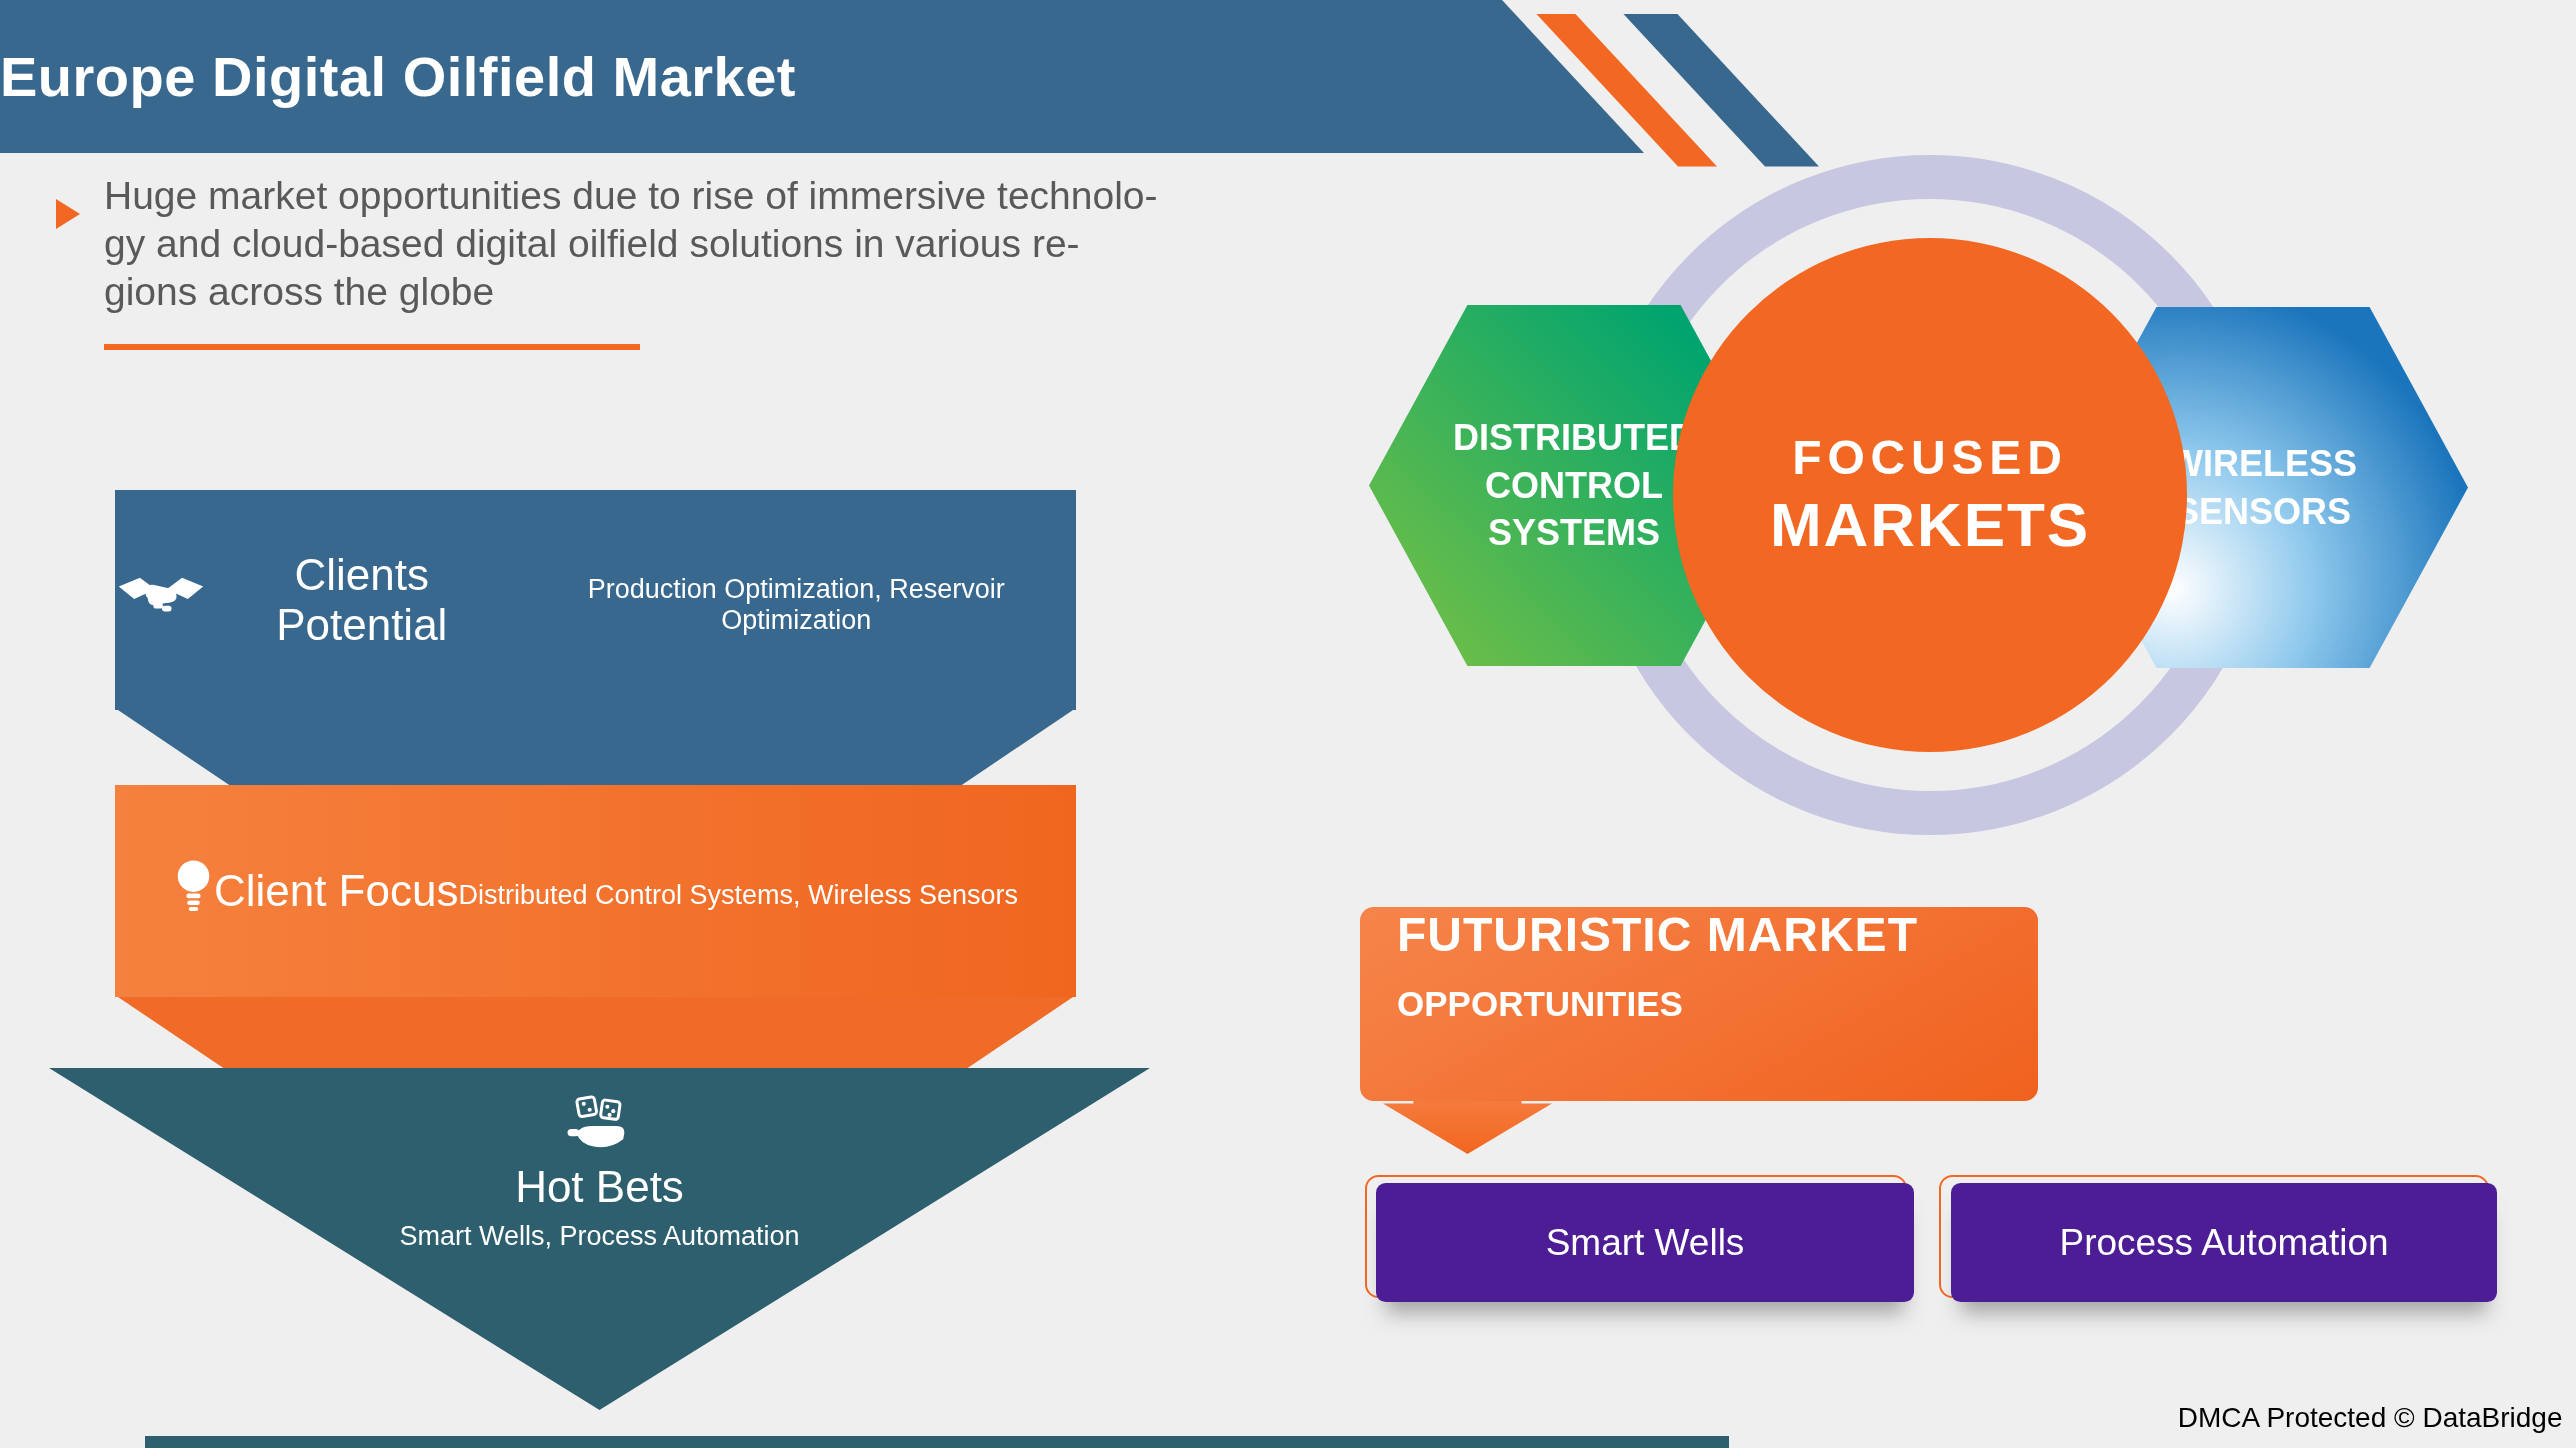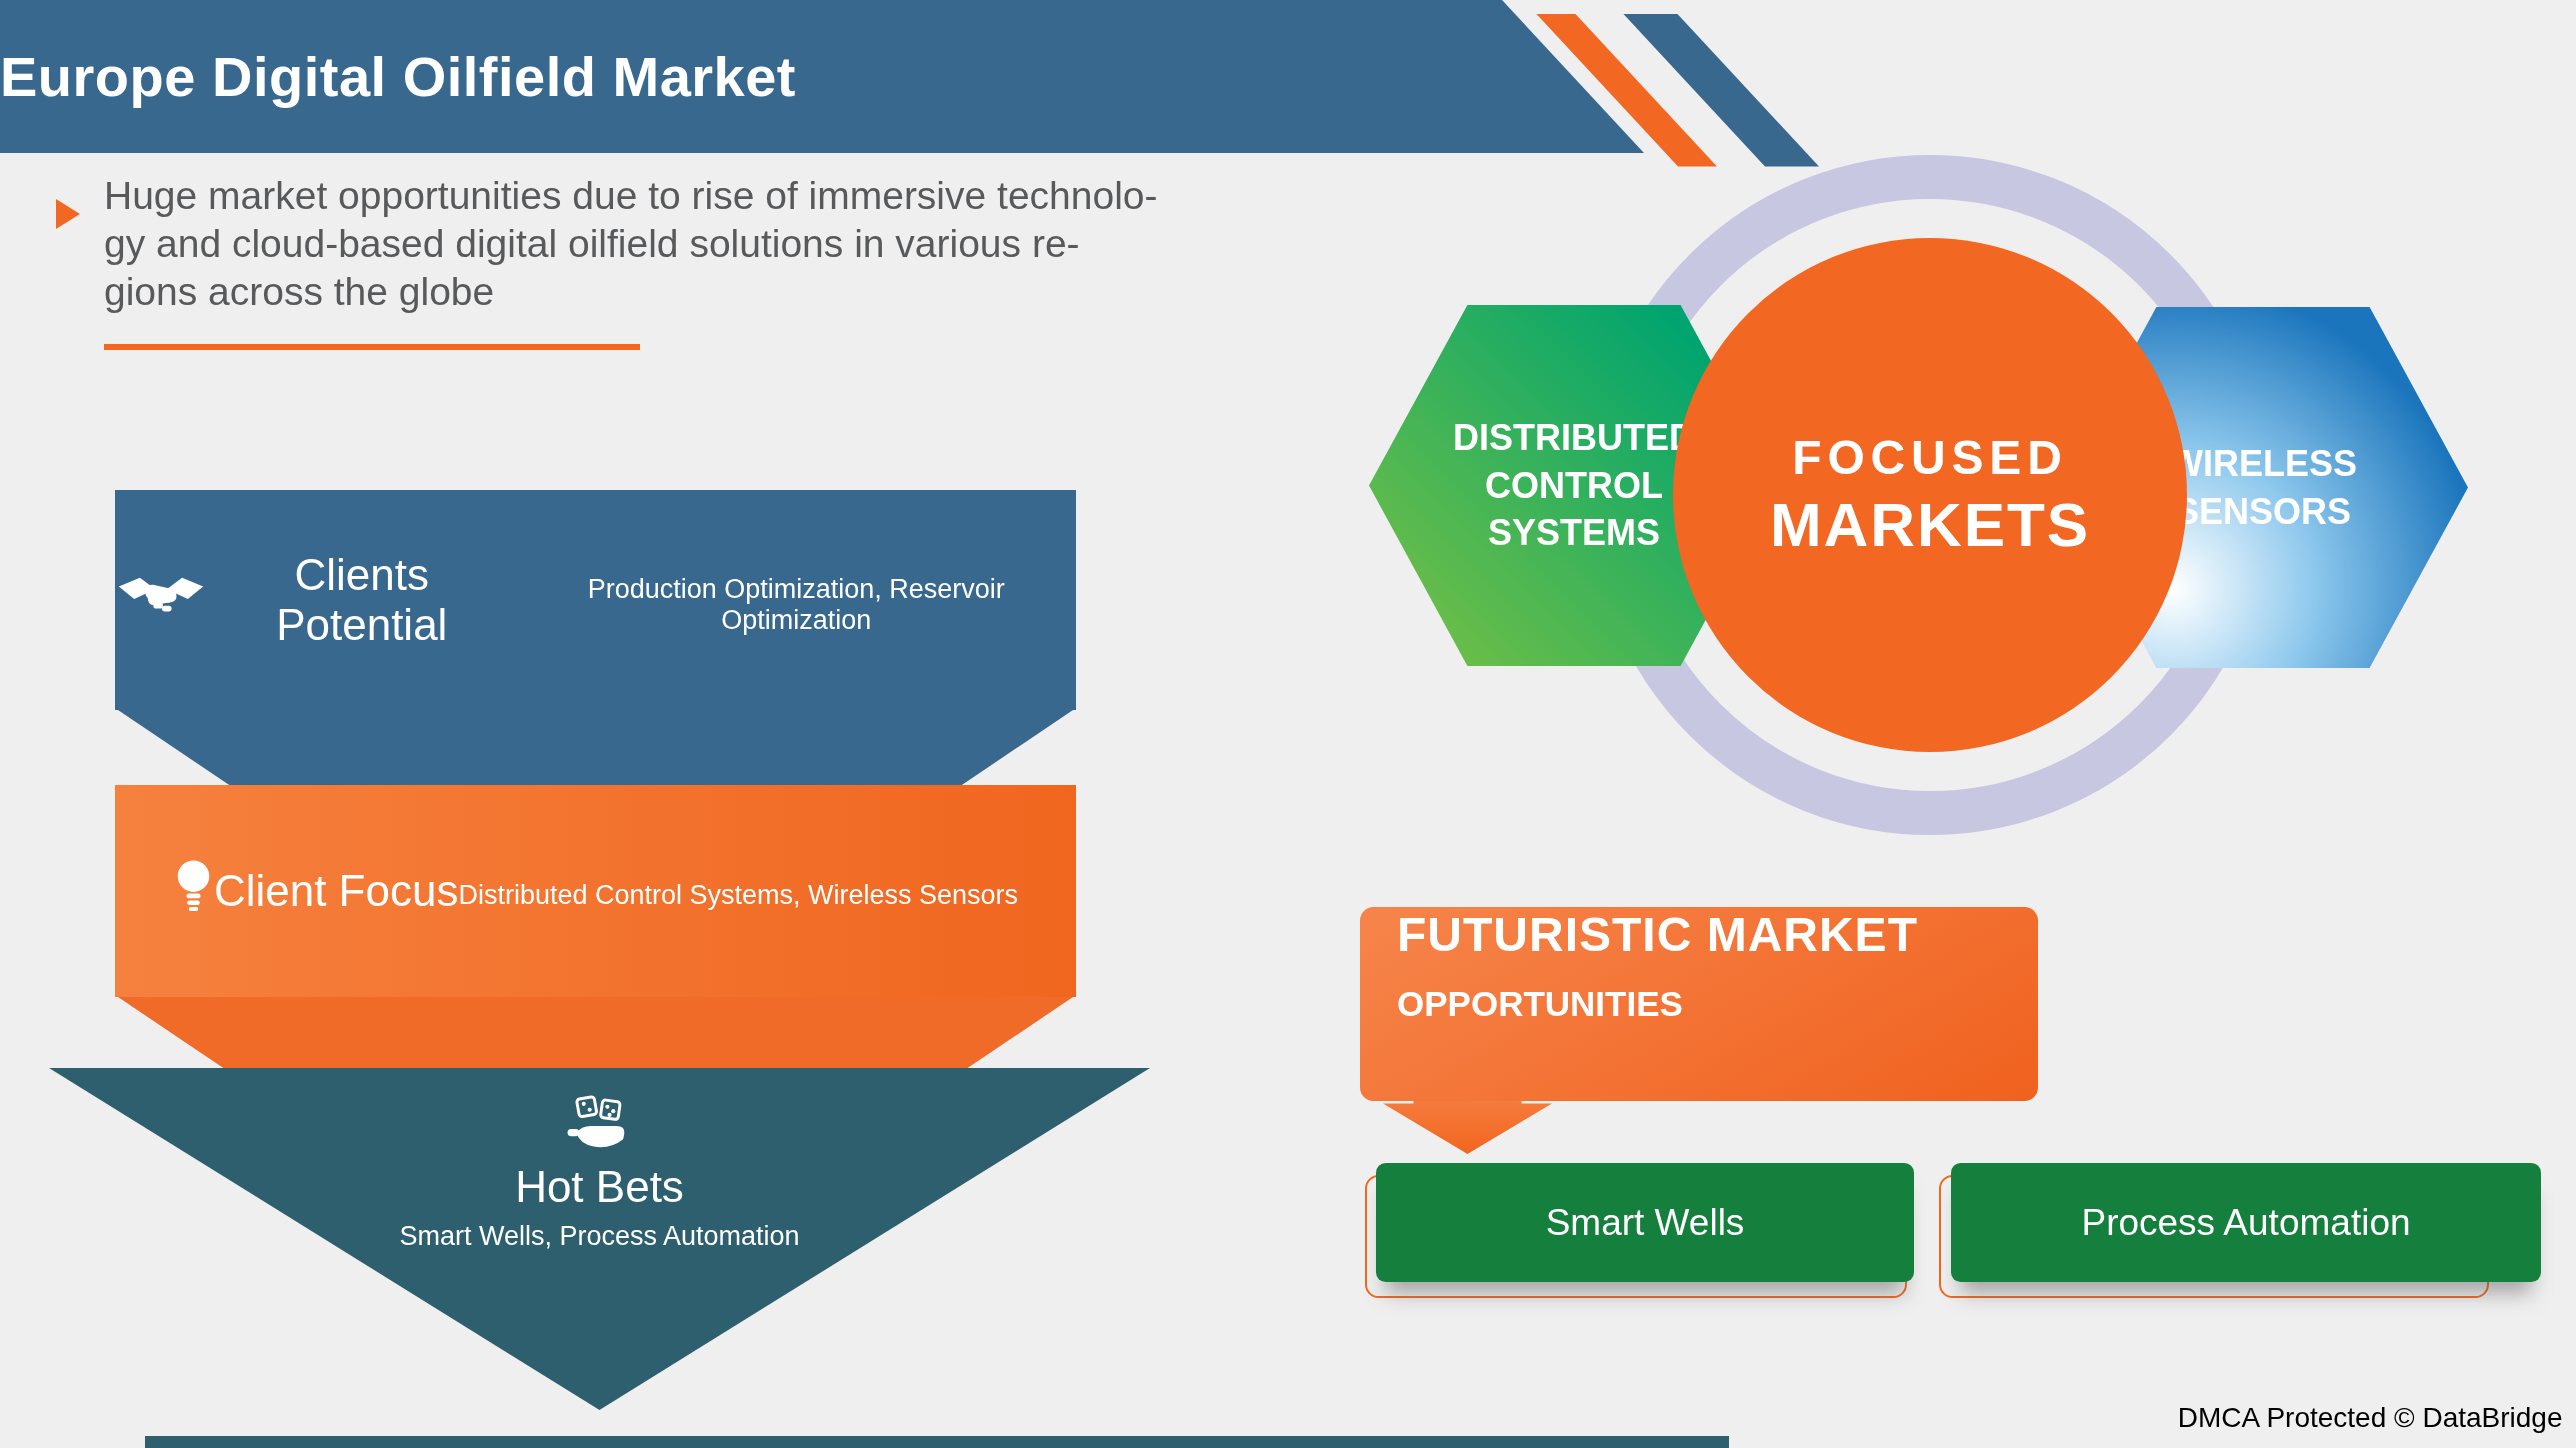--- a/index.html
+++ b/index.html
@@ -96,26 +96,27 @@
   .fut-sub   { font-size:35px; font-weight:700; margin-top:22px; }
   .fut-arrow {
     left:1383px; top:1062px; width:169px; height:92px;
     background:linear-gradient(180deg,#F68A52,#F2661F);
     clip-path:polygon(18% 0, 82% 0, 82% 45%, 100% 45%, 50% 100%, 0 45%, 18% 45%);
   }
   .btn-outline { border:2.9px solid #F26822; border-radius:13.5px; z-index:1; }
   .btn-outline-1 { left:1365px; top:1175px; width:538px; height:119px; }
   .btn-outline-2 { left:1939px; top:1175px; width:546px; height:119px; }
   .teal-btn {
-    background:#15803d; border-radius:9.7px; color:#fff; font-size:37px;
+    background:#4c1d95; border-radius:9.7px; color:#fff; font-size:37px;
     display:flex; align-items:center; justify-content:center; z-index:2;
     box-shadow:0 21px 19.3px -9.7px rgba(90,90,90,.5);
+    margin-top:20px;
   }
   .teal-btn-1 { left:1376px; top:1163px; width:538px; height:119px; }
-  .teal-btn-2 { left:1951px; top:1163px; width:590px; height:119px; }
+  .teal-btn-2 { left:1951px; top:1163px; width:546px; height:119px; }
 
   
   .dmca { top:1402px; right:13.5px; font-size:28px; color:#000; }
   .bottom-bar { left:145px; top:1436px; width:1584px; height:12.6px; background:#2D5F6F; }
 </style>
 </head>
 <body>
 
 <div class="canvas">
 

